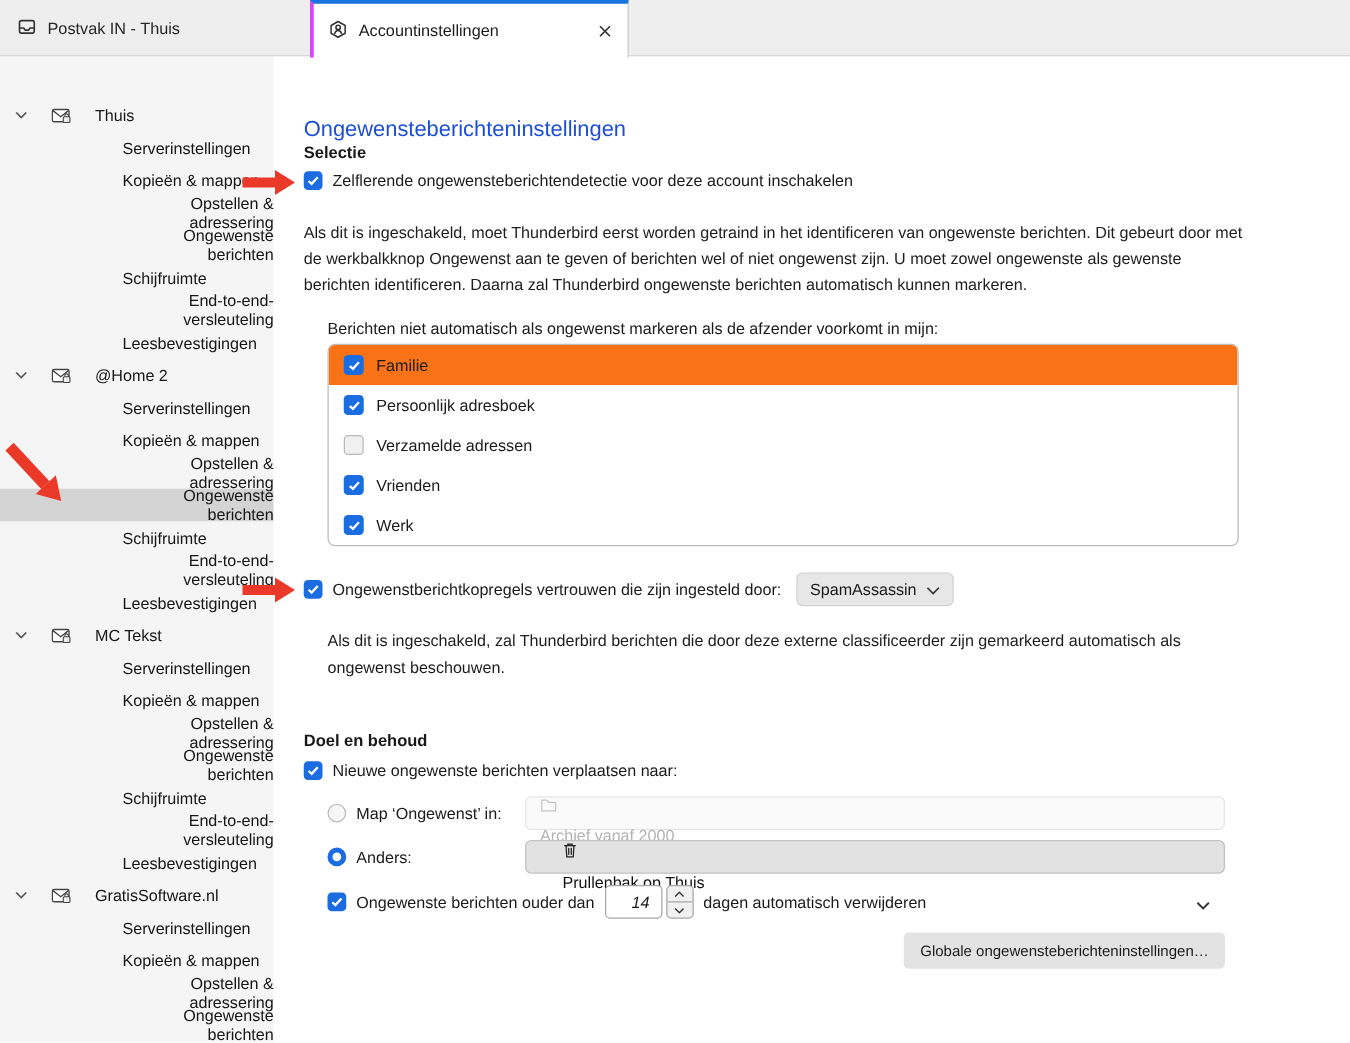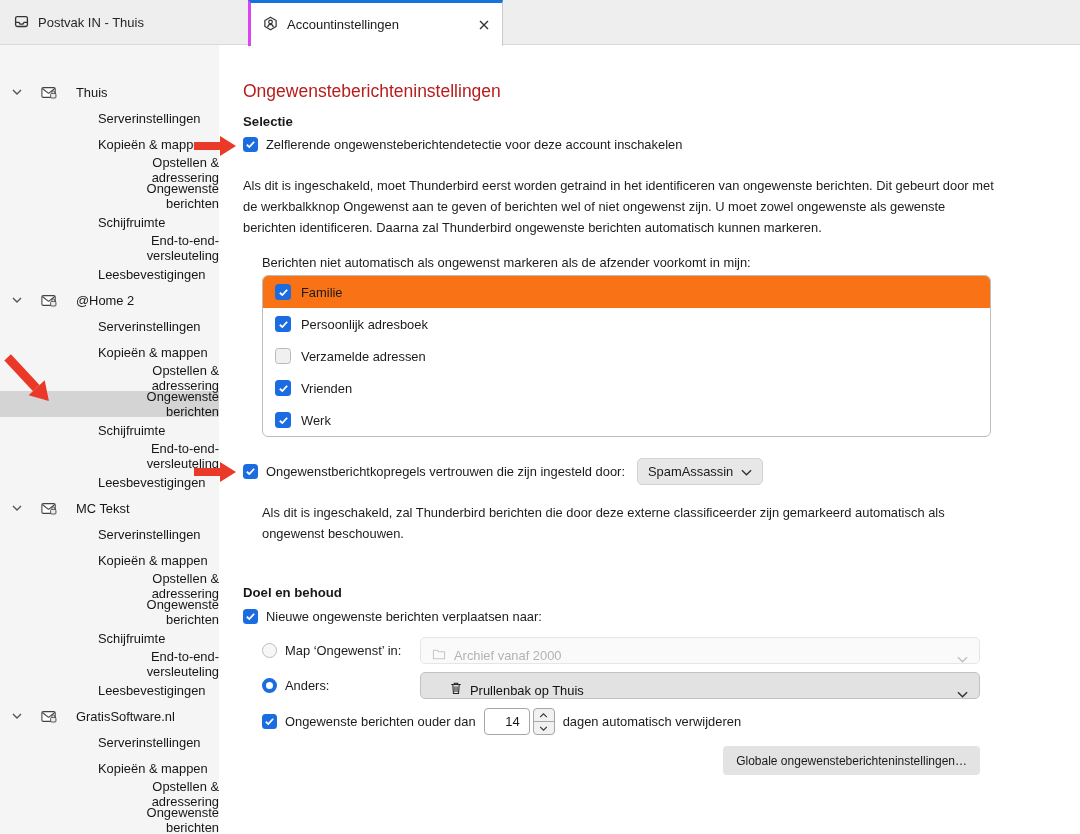--- a/index.html
+++ b/index.html
@@ -25,21 +25,21 @@
   .main{position:relative;flex:1;background:#fff;}
 
   
   .srow{height:26px;display:flex;align-items:center;font-size:12.9px;color:#161616;}
   .srow.root{padding-left:12px;gap:19px;}
   .srow.sub{padding-left:98px;text-align:right;}
   .srow.selected{background:#d4d4d4;}
   .twisty,.aicon{display:flex;align-items:center;flex:none;}
 
   
-  .title{position:absolute;left:24px;top:36px;font-size:17.5px;font-weight:400;margin:0;color:#b91c1c;}
+  .title{position:absolute;left:24px;top:48px;font-size:17.5px;font-weight:400;margin:0;color:#1d4ed8;}
   .subhead{position:absolute;font-size:13.2px;font-weight:700;margin:0;color:#181818;}
   .h-selectie{left:24px;top:69px;}
   .h-doel{left:24px;top:540px;}
   .row{position:absolute;display:flex;align-items:center;gap:8px;font-size:12.9px;}
   .cbrow1{left:24px;top:92px;}
   .cbrow2{left:24px;top:413px;height:27px;}
   .cbrow3{left:24px;top:564px;}
   .radiorow1{left:43px;top:598px;}
   .radiorow2{left:43px;top:633px;}
   .cbrow4{left:43px;top:663px;height:27px;}
@@ -63,28 +63,28 @@
   .lb-row{height:32px;display:flex;align-items:center;gap:10px;padding-left:12px;font-size:12.9px;}
   .lb-row.selected{background:#f97316;}
   .lb-row .cb{width:16px;height:16px;}
 
   
   .menulist{display:inline-flex;align-items:center;gap:8px;background:#e7e7e7;
             border:1px solid #d2d2d2;border-radius:5px;height:27px;padding:0 10px;
             box-sizing:border-box;font-size:12.9px;margin-left:4px;}
 
   
-  .dd{position:absolute;left:201px;width:560px;height:27px;display:flex;align-items:flex-end;
-      gap:8px;padding:0 11px;box-sizing:border-box;border-radius:5px;font-size:12.9px;}
+  .dd{position:absolute;left:201px;width:560px;height:27px;display:flex;align-items:flex-start;
+      gap:8px;padding:0 11px;box-sizing:border-box;border-radius:5px;font-size:12.9px;flex-direction:column;}
   .dd .chev{margin-left:auto;display:flex;align-items:center;}
   .dd1{top:592px;background:#fafafa;border:1px solid #e6e6e6;color:#b3b3b3;}
   .dd2{top:627px;background:#e2e2e2;border:1px solid #c2c2c2;color:#111;padding-left:29px;}
 
   
-  .spin{display:flex;align-items:flex-start;}
+  .spin{display:flex;align-items:flex-start;font-style:italic;}
   .spin-input{width:46px;height:27px;border:1px solid #a6a6a6;border-radius:4px;background:#fff;
               box-sizing:border-box;display:flex;align-items:center;justify-content:flex-end;
               padding-right:9px;font-size:13px;}
   .spin-btns{width:22px;height:27px;margin-left:3px;border:1px solid #a6a6a6;border-radius:4px;
              background:#f1f1f1;box-sizing:border-box;display:flex;flex-direction:column;}
   .spin-up,.spin-down{flex:1;display:flex;align-items:center;justify-content:center;}
   .spin-down{border-top:1px solid #a6a6a6;}
 
   
   .gbtn{position:absolute;right:100px;top:701px;height:29px;background:#e3e3e3;border:none;

